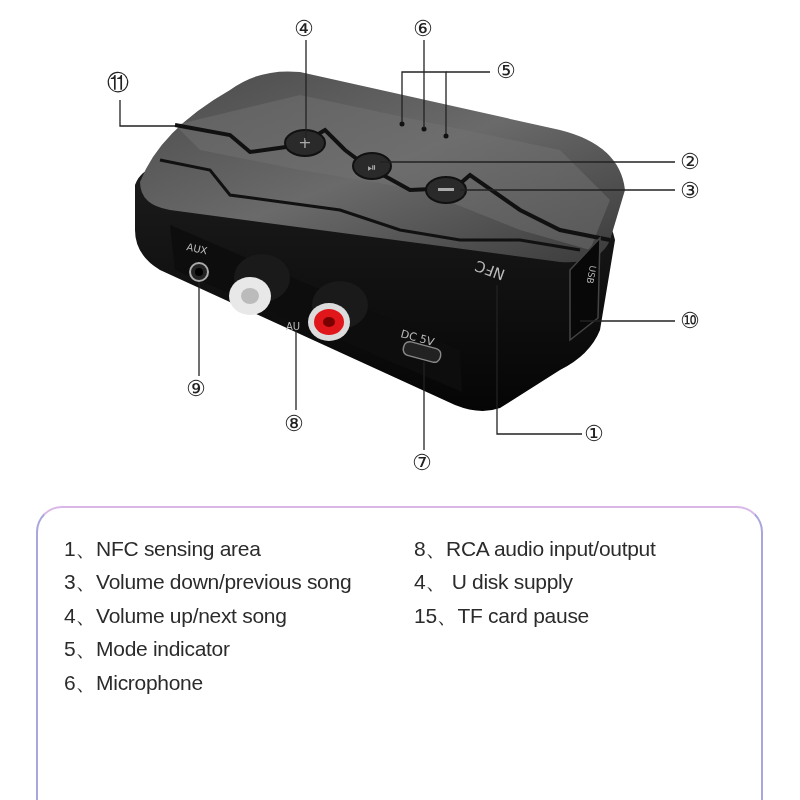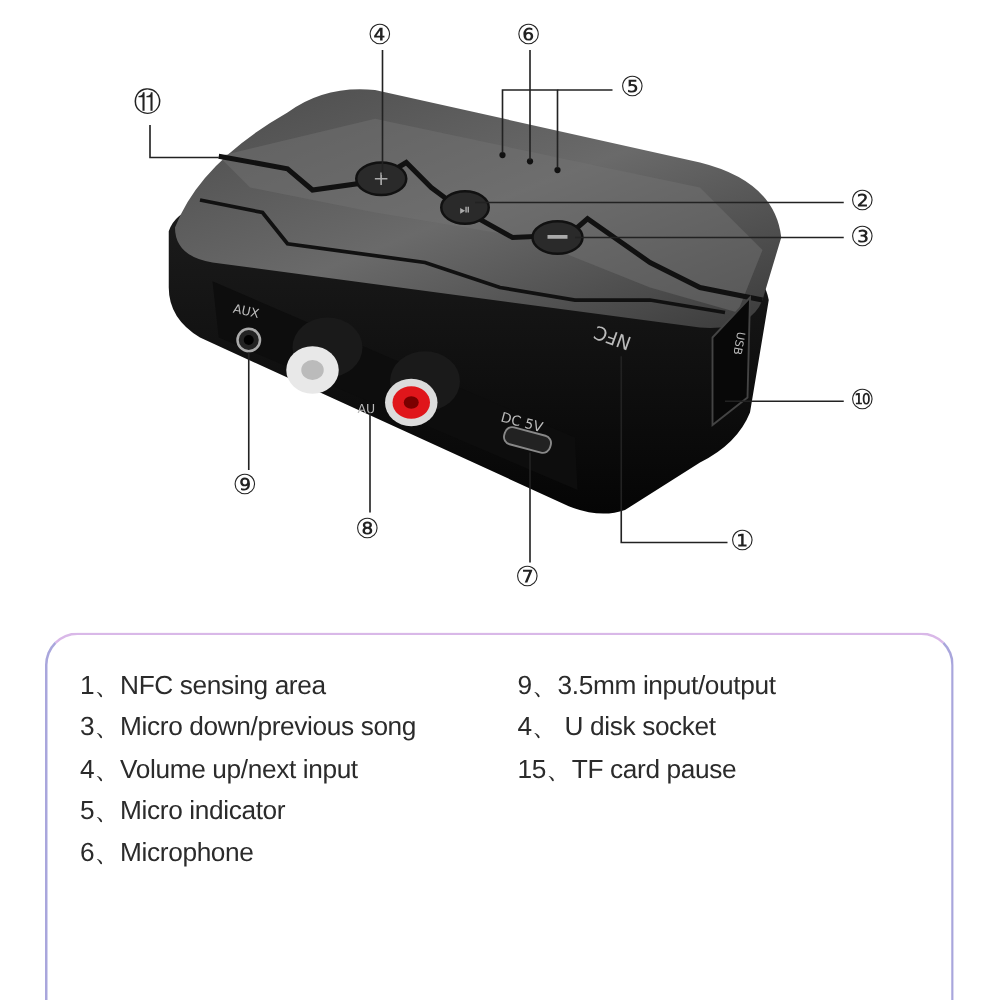--- a/index.html
+++ b/index.html
@@ -113,23 +113,23 @@
 <span class="callout" style="left:680px;top:180px;">③</span>
 <span class="callout" style="left:680px;top:310px;">⑩</span>
 <span class="callout" style="left:186px;top:378px;">⑨</span>
 <span class="callout" style="left:284px;top:413px;">⑧</span>
 <span class="callout" style="left:584px;top:423px;">①</span>
 <span class="callout" style="left:412px;top:452px;">⑦</span>
 
 <div id="legend-box">
   <div class="legend-col" style="left:26px;">
     <div class="legend-item"><span class="num">1、</span><span>NFC sensing area</span></div>
-    <div class="legend-item"><span class="num">3、</span><span>Micro down/previous song</span></div>
-    <div class="legend-item"><span class="num">4、</span><span>Volume up/next input</span></div>
-    <div class="legend-item"><span class="num">5、</span><span>Micro indicator</span></div>
+    <div class="legend-item"><span class="num">3、</span><span>Volume down/previous song</span></div>
+    <div class="legend-item"><span class="num">4、</span><span>Volume up/next song</span></div>
+    <div class="legend-item"><span class="num">5、</span><span>Mode indicator</span></div>
     <div class="legend-item"><span class="num">6、</span><span>Microphone</span></div>
   </div>
   <div class="legend-col" style="left:376px;">
-    <div class="legend-item"><span class="num">9、</span><span>3.5mm input/output</span></div>
-    <div class="legend-item"><span class="num">4、</span><span style="white-space:pre"> U disk socket</span></div>
+    <div class="legend-item"><span class="num">8、</span><span>RCA audio input/output</span></div>
+    <div class="legend-item"><span class="num">4、</span><span style="white-space:pre"> U disk supply</span></div>
     <div class="legend-item"><span class="num">15、</span><span>TF card pause</span></div>
   </div>
 </div>
 
 </body></html>

